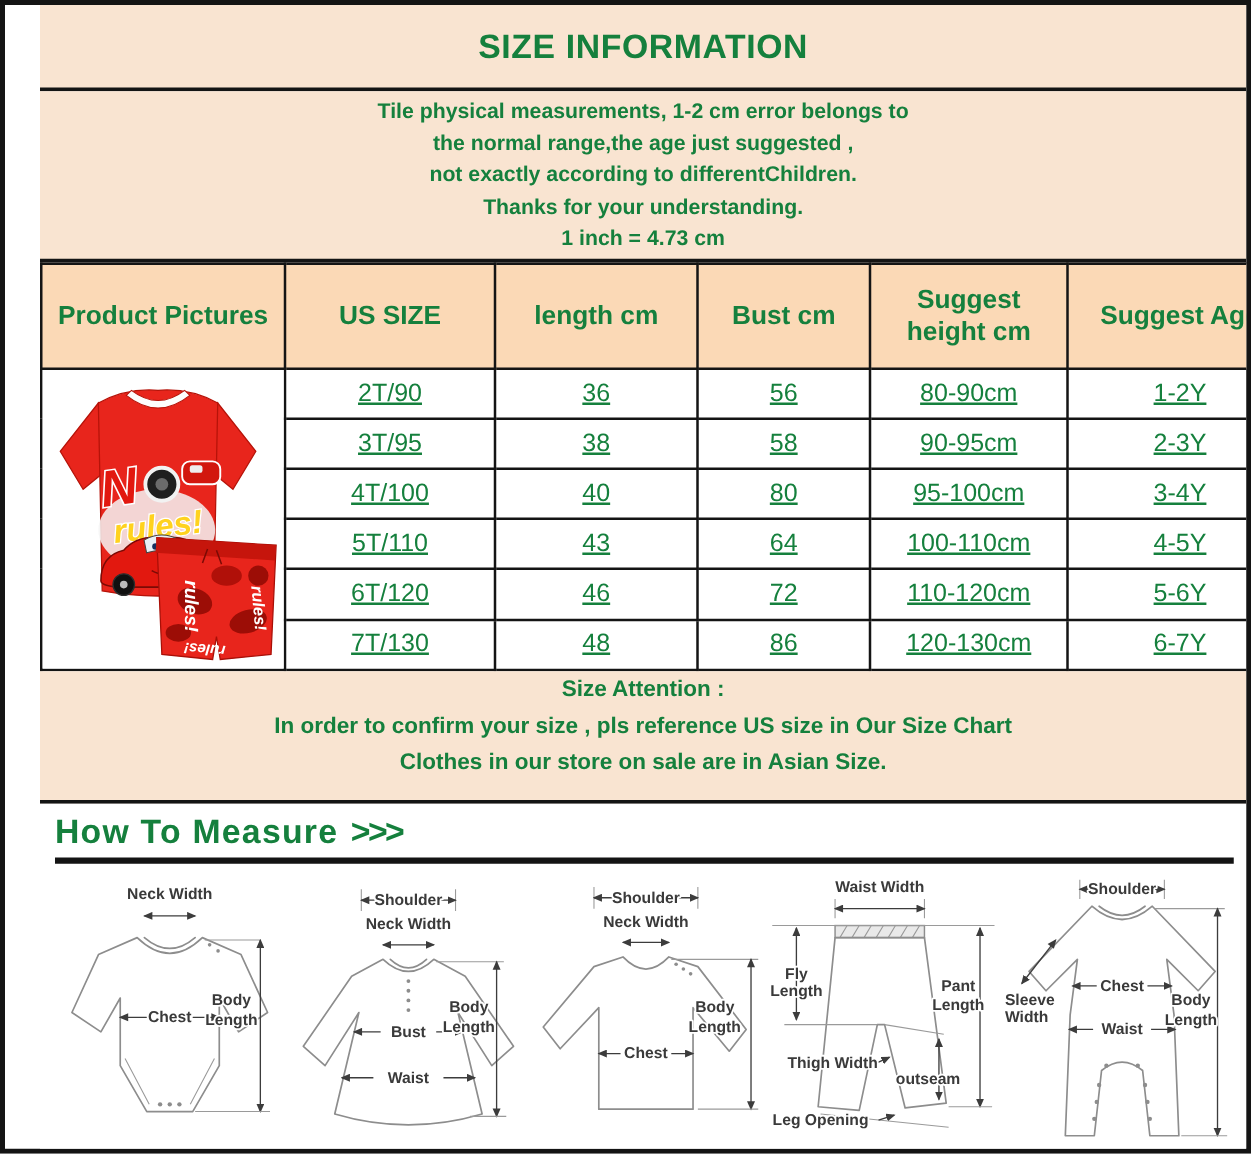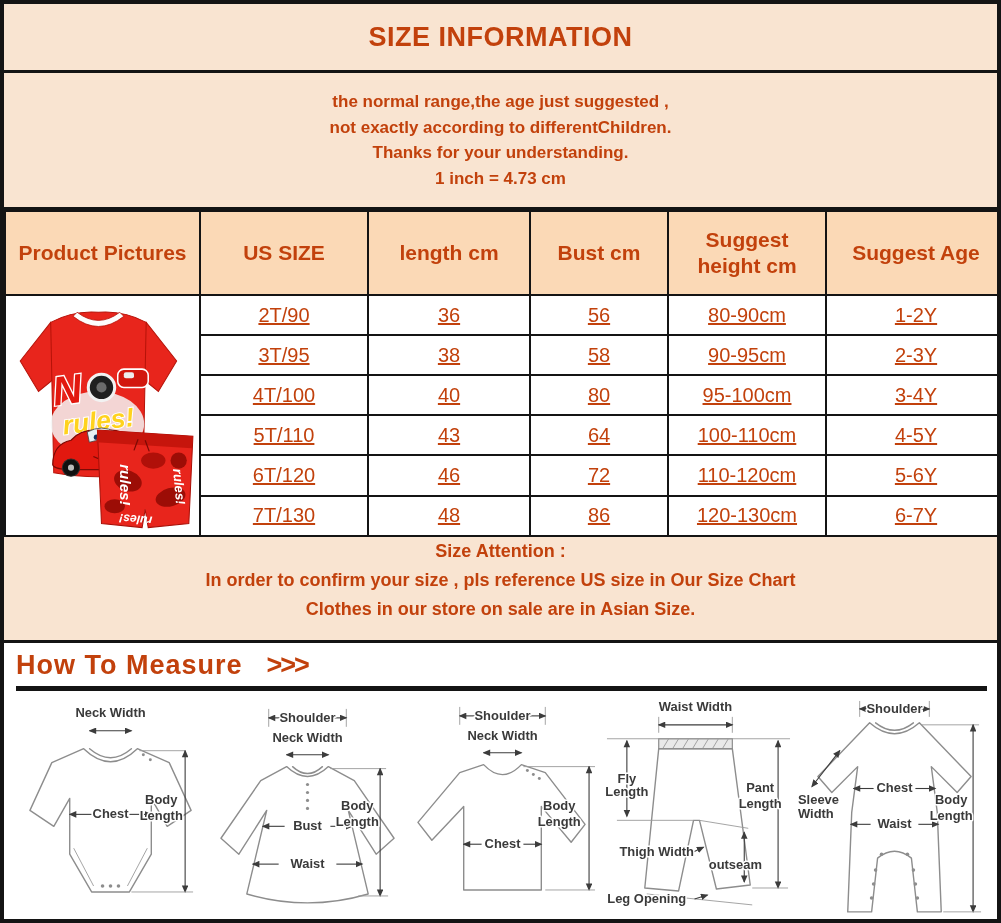--- a/index.html
+++ b/index.html
@@ -1,19 +1,19 @@
 <!DOCTYPE html>
 <html><head>
 <meta charset="utf-8">
 <style>
   html,body{margin:0;padding:0;background:#ffffff;}
   .frame{
     width:1001px;height:923px;box-sizing:border-box;border:4px solid #141414;
-    background:#ffffff;color:#c2410c;font-family:"Liberation Sans",sans-serif;
-    display:flex;flex-direction:column;overflow:hidden;
+    background:#ffffff;color:#15803d;font-family:"Liberation Sans",sans-serif;
+    display:flex;flex-direction:column;overflow:hidden;padding-left:28px;
   }
   .sec-title{
     flex:none;height:66px;background:#f9e4d1;border-bottom:3px solid #141414;
     display:flex;align-items:center;justify-content:center;
     font-size:27px;font-weight:bold;letter-spacing:.5px;
   }
   .sec-notes{
     flex:none;height:134px;background:#f9e4d1;border-bottom:3px solid #141414;
     display:flex;flex-direction:column;align-items:center;justify-content:center;
     font-size:17px;font-weight:bold;line-height:25.5px;
@@ -28,21 +28,21 @@
   table.size td{font-size:20px;font-weight:400;text-decoration:underline;}
   td.pic-cell{padding:0;background:#ffffff;}
   td.pic-cell svg{display:block;width:100%;height:100%;}
   .th-2line div{line-height:1.25;}
   .sec-attn{
     flex:none;height:103px;background:#f9e4d1;border-bottom:3px solid #141414;
     display:flex;flex-direction:column;align-items:center;justify-content:flex-start;
     font-size:18px;font-weight:bold;line-height:29px;
   }
   .sec-measure{flex:1;background:#ffffff;padding:7px 6px 0 12px;display:flex;flex-direction:column;}
-  .measure-title-row{display:flex;align-items:baseline;gap:24px;flex:none;}
+  .measure-title-row{display:flex;align-items:baseline;gap:10px;flex:none;}
   .measure-title{font-size:27px;font-weight:bold;letter-spacing:1px;}
   .measure-arrows{font-size:27px;font-weight:bold;letter-spacing:-2px;}
   .rule{flex:none;height:5px;background:#141414;margin:5px 4px 0 0;}
   .diagrams{flex:1;display:flex;align-items:center;margin-top:2px;}
   .diagrams svg{flex:1 1 0;height:100%;min-width:0;}
   
   .md .g{stroke:#8d8d8d;stroke-width:1.4;fill:none;stroke-linejoin:round;stroke-linecap:round;}
   .md .thin{stroke:#9a9a9a;stroke-width:.9;fill:none;}
   .md .dim{stroke:#3c3c3c;stroke-width:1.1;fill:none;}
   .md .dot{fill:#8d8d8d;}
@@ -54,20 +54,21 @@
   .photo text{font-family:"Liberation Sans",sans-serif;font-weight:bold;font-style:italic;}
 </style>
 </head>
 <body>
 
 <div class="frame">
 
   <div class="sec-title">SIZE INFORMATION</div>
 
   <div class="sec-notes">
+    <div>Tile physical measurements, 1-2 cm error belongs to</div>
     <div>the normal range,the age just suggested ,</div>
     <div>not exactly according to differentChildren.</div>
     <div>Thanks for your understanding.</div>
     <div>1 inch = 4.73 cm</div>
   </div>
 
   <table class="size">
     <colgroup>
       <col style="width:195px">
         <col style="width:168px">

